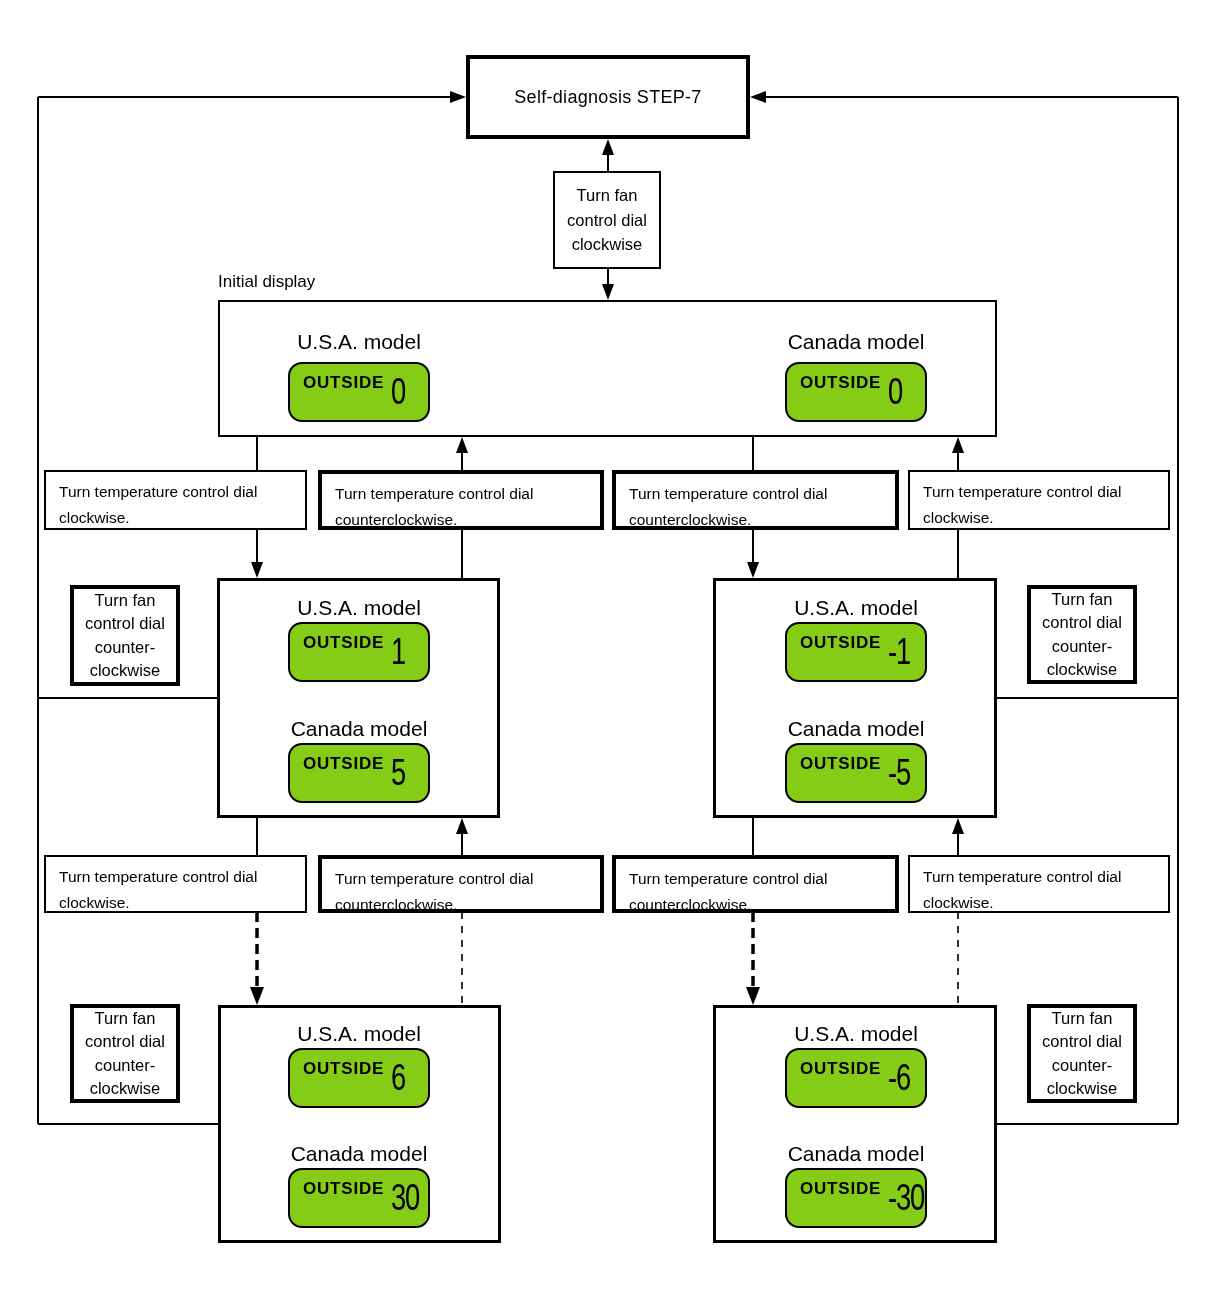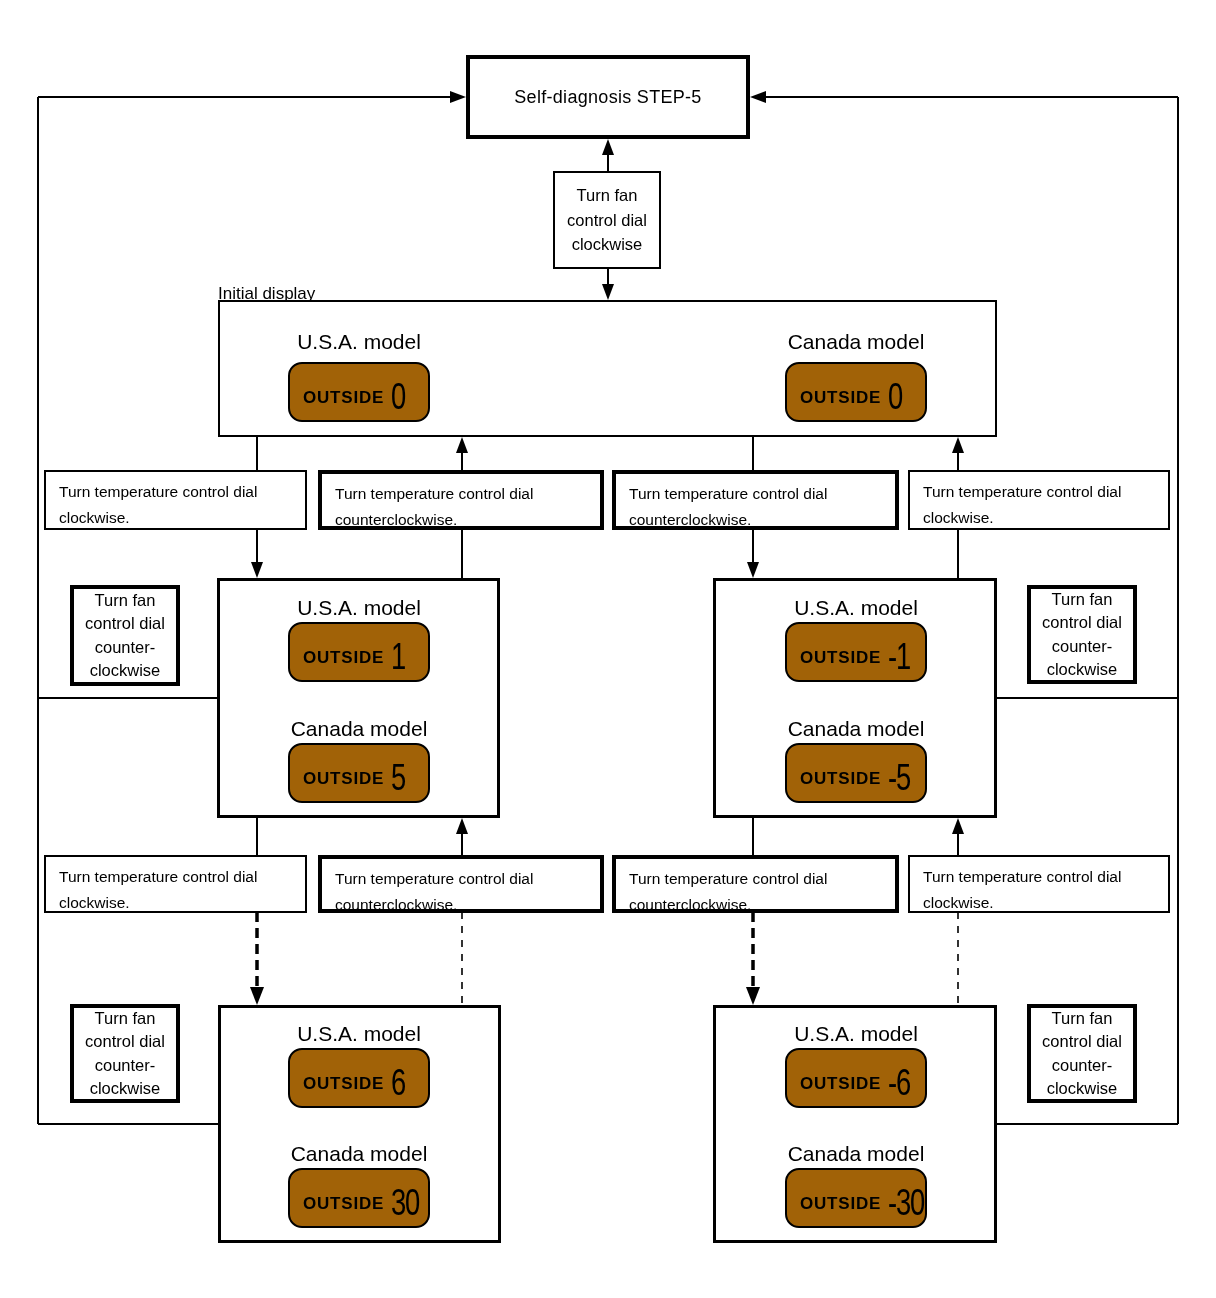--- a/index.html
+++ b/index.html
@@ -15,23 +15,23 @@
                text-align:center; font-size:16.5px; line-height:1.5; }
   .step-box span, .fan-side span, .temp-box span { white-space:pre-line; }
   .temp-box  { font-size:15.5px; line-height:1.65; padding:7px 9px 0 13px; }
   .bw4 { border-width:4px; }
   .panel { border-width:3px; }
   .fan-side { display:flex; align-items:center; justify-content:center; text-align:center;
               border-width:4px; font-size:16.5px; line-height:1.42; }
 
   .free-label { position:absolute; font-size:17px; }
   .model-label { position:absolute; width:142px; text-align:center; font-size:21px; }
-  .lcd { position:absolute; width:142px; height:60px; background:#a16207;
+  .lcd { position:absolute; width:142px; height:60px; background:#84cc16;
          border:2.5px solid #000; border-radius:14px;
-         display:flex; align-items:center; padding:10px 0 0 13px; overflow:visible; }
+         display:flex; align-items:flex-start; padding:10px 0 0 13px; overflow:visible; }
   .lcd-word { font-weight:bold; font-size:17px; letter-spacing:.8px; line-height:1; }
   .lcd-num  { font-size:36px; line-height:1; margin-left:7px; letter-spacing:-1.5px;
               transform:scaleX(0.76); transform-origin:left bottom; }
 </style>
 </head>
 <body>
 
 <div class="canvas">
 
   <svg class="wires" width="1216" height="1298" viewBox="0 0 1216 1298">
@@ -79,30 +79,30 @@
       <line x1="958" y1="912" x2="958" y2="1005" stroke-width="1.6" stroke-dasharray="7 7"></line>
 
       <line x1="38" y1="698" x2="217" y2="698"></line>
       <line x1="997" y1="698" x2="1178" y2="698"></line>
       <line x1="38" y1="1124" x2="218" y2="1124"></line>
       <line x1="997" y1="1124" x2="1178" y2="1124"></line>
     </g>
   </svg>
 
   <div class="box title-box" style="left:466px;top:55px;width:284px;height:84px">
-    <span>Self-diagnosis STEP-5</span>
+    <span>Self-diagnosis STEP-7</span>
   </div>
 
   <div class="box step-box" style="left:553px;top:171px;width:108px;height:98px">
     <span>Turn fan
 control dial
 clockwise</span>
   </div>
 
-  <div class="free-label" style="left:218px;top:284px">Initial display</div>
+  <div class="free-label" style="left:218px;top:272px">Initial display</div>
   <div class="box" style="left:218px;top:300px;width:779px;height:137px"></div>
   <div class="model-label" style="left:288px;top:330px">U.S.A. model</div>
   <div class="lcd" style="left:288px;top:362px">
     <span class="lcd-word">OUTSIDE</span>
     <span class="lcd-num">0</span>
   </div>
   <div class="model-label" style="left:785px;top:330px">Canada model</div>
   <div class="lcd" style="left:785px;top:362px">
     <span class="lcd-word">OUTSIDE</span>
     <span class="lcd-num">0</span>

